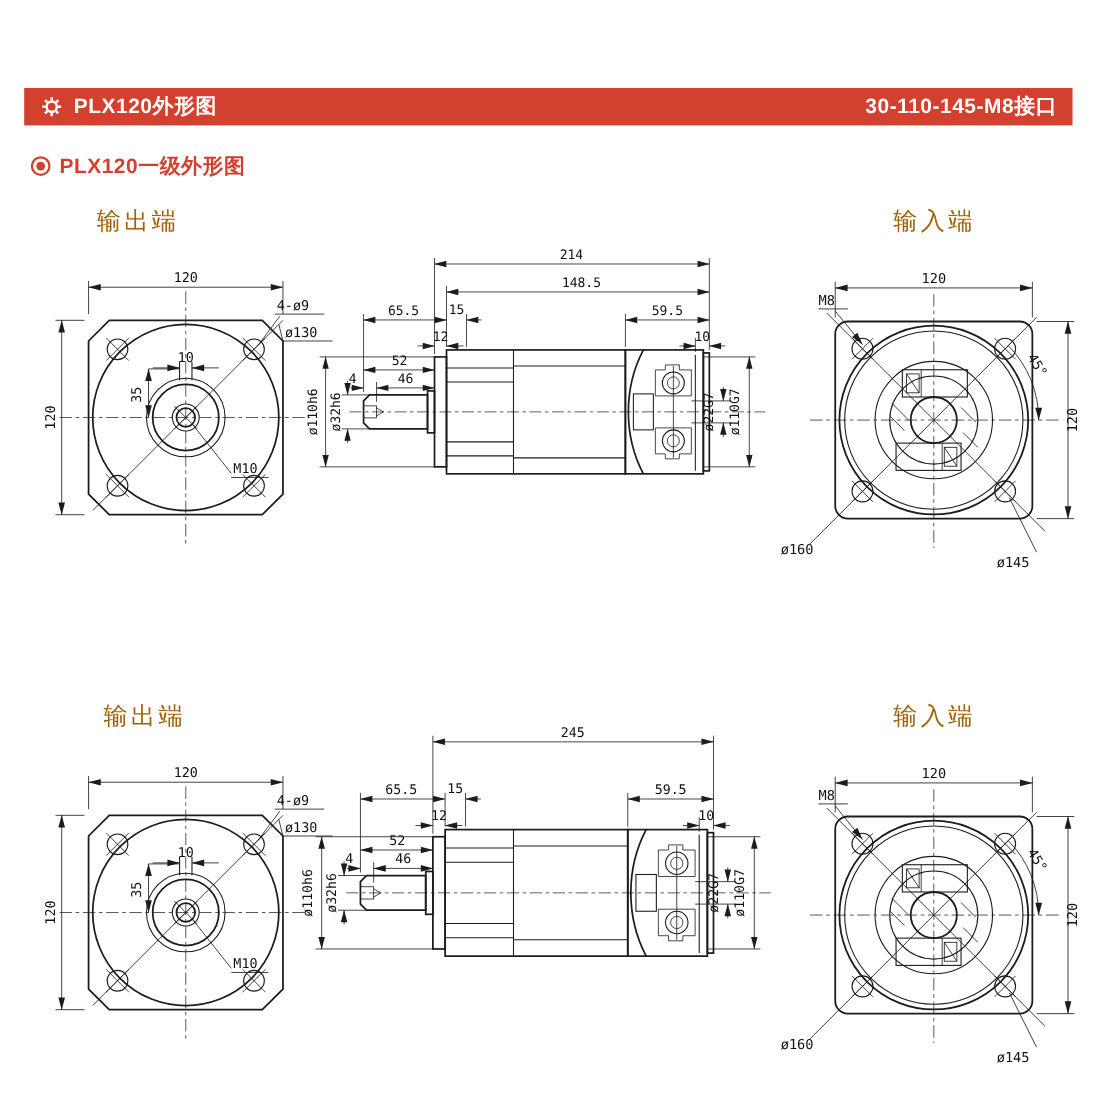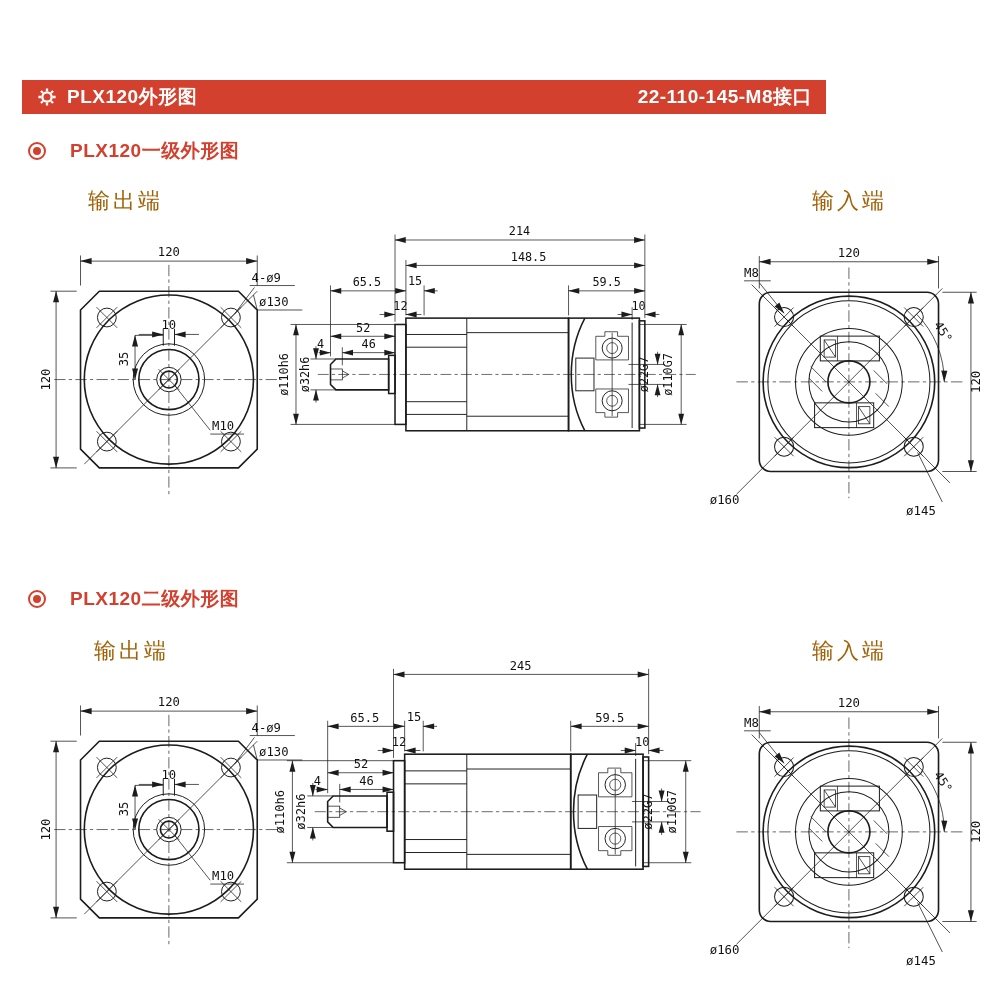--- a/index.html
+++ b/index.html
@@ -1,28 +1,28 @@
 <!DOCTYPE html>
 <html style="--accent: #d4402e; --ink: #1c1c1c;"><head>
 <meta charset="utf-8">
 <style>
   :root{ --accent:#d4402e; --ink:#1c1c1c; }
   html,body{margin:0;padding:0;background:#ffffff;}
   .page{position:relative;width:1000px;height:1000px;background:#fff;overflow:hidden;
         font-family:"Liberation Sans",sans-serif;color:#1a1a1a;}
   
-  .bar{position:absolute;left:22px;top:80px;width:804px;height:34px;background:var(--accent);
+  .bar{position:absolute;left:22px;top:80px;width:953px;height:34px;background:var(--accent);
        display:flex;align-items:center;justify-content:space-between;padding:0 14px;box-sizing:border-box;}
   .bar-left{display:flex;align-items:center;gap:9px;}
   .bar-title,.bar-iface{color:#fff;font-size:19px;font-weight:bold;letter-spacing:.5px;}
   
   .sec{position:absolute;left:0;width:1000px;}
   .sec1{top:128px;height:442px;}
   .sec2{top:570px;height:430px;}
-  .sec-title{position:absolute;left:28px;top:10px;display:flex;align-items:center;gap:24px;}
+  .sec-title{position:absolute;left:28px;top:10px;display:flex;align-items:center;gap:8px;}
   .sec2 .sec-title{top:16px;}
   .bullet{width:14px;height:14px;border:2.6px solid var(--accent);border-radius:50%;position:relative;display:inline-block;}
   .bullet::after{content:"";position:absolute;inset:2.6px;background:var(--accent);border-radius:50%;}
   .sec-title h2{margin:0;font-size:19px;color:var(--accent);font-weight:bold;letter-spacing:.5px;}
   
   .viewlabel{position:absolute;font-family:"DejaVu Serif",serif;font-size:22px;letter-spacing:3px;color:#a16207;}
   .vl-out{left:88px;top:58px;}
   .vl-in{left:812px;top:58px;}
   .sec2 .vl-out{left:94px;top:66px;}
   .sec2 .vl-in{left:812px;top:66px;}
@@ -57,21 +57,21 @@
   <header class="bar">
     <span class="bar-left">
       <svg width="22" height="22" viewBox="0 0 24 24">
         <g stroke="#fff" stroke-width="2.5" fill="none">
           <circle cx="12" cy="12" r="5.1"></circle>
           <path d="M12 2.6v3.2 M12 18.2v3.2 M2.6 12h3.2 M18.2 12h3.2 M5.4 5.4l2.3 2.3 M16.3 16.3l2.3 2.3 M18.6 5.4l-2.3 2.3 M7.7 16.3l-2.3 2.3"></path>
         </g>
       </svg>
       <span class="bar-title">PLX120外形图</span>
     </span>
-    <span class="bar-iface">22-110-145-M8接口</span>
+    <span class="bar-iface">30-110-145-M8接口</span>
   </header>
 
   <section class="sec sec1">
     <div class="sec-title">
       <span class="bullet"></span>
       <h2>PLX120一级外形图</h2>
     </div>
 
     <div class="viewlabel vl-out">输出端</div>
     <div class="viewlabel vl-in">输入端</div>
@@ -282,24 +282,20 @@
           <line class="d" x1="58" y1="70" x2="84" y2="102" marker-end="url(#ar)"></line>
         <text class="t" x="42" y="64">M8</text>
         <text class="t" x="6" y="302">ø160</text>
         <line class="d" x1="224" y1="248" x2="250" y2="300"></line>
         <text class="t" x="212" y="314">ø145</text>
       </g>
     </svg>
   </section>
 
   <section class="sec sec2">
-    <div class="sec-title">
-      <span class="bullet"></span>
-      <h2>PLX120二级外形图</h2>
-    </div>
 
     <div class="viewlabel vl-out">输出端</div>
     <div class="viewlabel vl-in">输入端</div>
 
     <svg class="draw outv" viewBox="0 0 300 330">
       <g>
         <line class="cl" x1="30" y1="174" x2="272" y2="174"></line>
         <line class="cl" x1="152" y1="52" x2="152" y2="296"></line>
       </g>
       <line class="d" x1="62" y1="264" x2="246" y2="80"></line>

